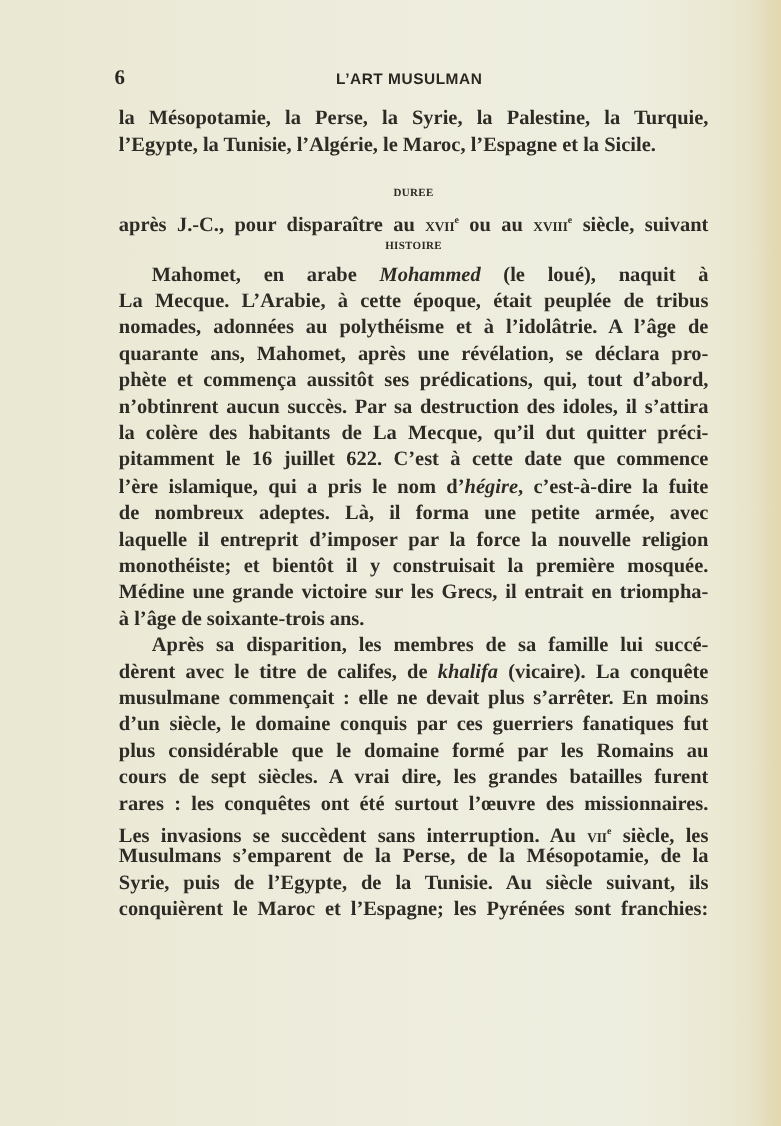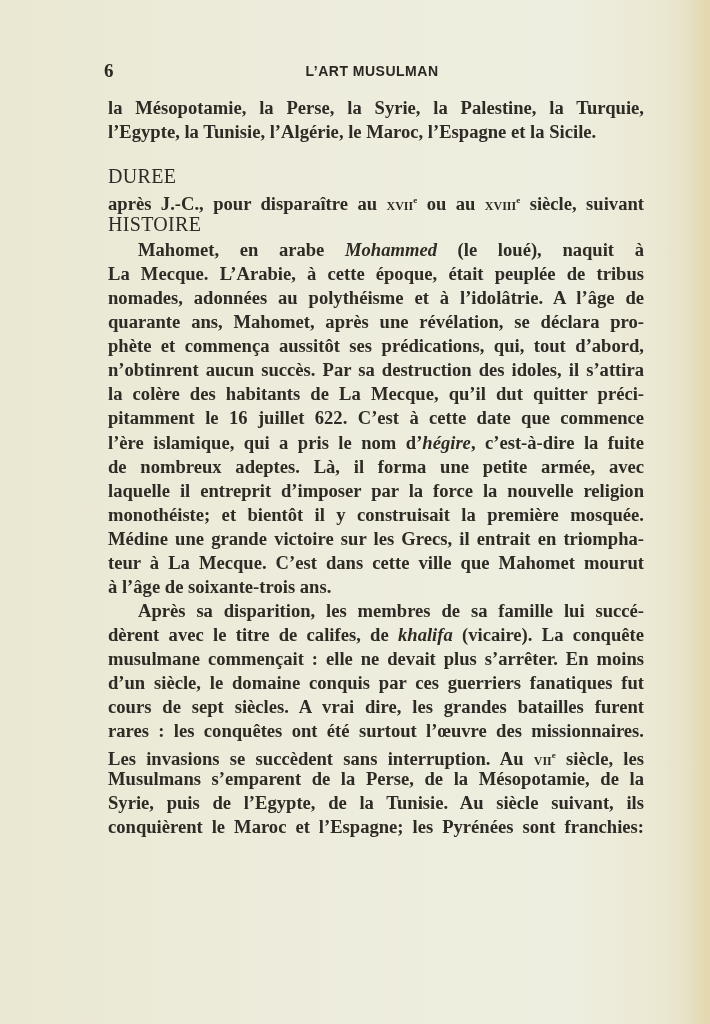--- a/index.html
+++ b/index.html
@@ -35,21 +35,21 @@
       font-family: "Liberation Serif", serif; font-size: 18.6px; line-height: 24.05px;
       font-weight: bold; color: #2e2a25;
     }
     .line {
       display: block; white-space: nowrap; text-align: justify; text-align-last: justify;
       height: 24.05px;
     }
     .line.last { text-align-last: left; }
     .line.indent { padding-left: 30px; }
     .heading {
-      display: block; text-align: left; font-size: 20px; font-weight: normal;
+      display: block; text-align: center; font-size: 10px; font-weight: bold;
       letter-spacing: 0.3px; height: 24px; line-height: 24px;
     }
     .gap-before { margin-top: 20px; }
     em { font-style: italic; }
     .sc { font-variant: small-caps; font-size: 0.9em; }
   </style>
 </head>
 <body>
 
 <div class="page">
@@ -74,27 +74,27 @@
     <span class="line">quarante ans, Mahomet, après une révélation, se déclara pro-</span>
     <span class="line">phète et commença aussitôt ses prédications, qui, tout d’abord,</span>
     <span class="line">n’obtinrent aucun succès. Par sa destruction des idoles, il s’attira</span>
     <span class="line">la colère des habitants de La Mecque, qu’il dut quitter préci-</span>
     <span class="line">pitamment le 16 juillet 622. C’est à cette date que commence</span>
     <span class="line"><span>l’ère islamique, qui a pris le nom d’</span><em>hégire</em><span>, c’est-à-dire la fuite</span></span>
     <span class="line">de nombreux adeptes. Là, il forma une petite armée, avec</span>
     <span class="line">laquelle il entreprit d’imposer par la force la nouvelle religion</span>
     <span class="line">monothéiste; et bientôt il y construisait la première mosquée.</span>
     <span class="line">Médine une grande victoire sur les Grecs, il entrait en triompha-</span>
-    <span class="line">teur à La Mecque. C’est dans cette ville que Mahomet mourut</span>
     <span class="line last">à l’âge de soixante-trois ans.</span>
 
     <span class="line indent">Après sa disparition, les membres de sa famille lui succé-</span>
     <span class="line"><span>dèrent avec le titre de califes, de </span><em>khalifa</em><span> (vicaire). La conquête</span></span>
     <span class="line">musulmane commençait : elle ne devait plus s’arrêter. En moins</span>
     <span class="line">d’un siècle, le domaine conquis par ces guerriers fanatiques fut</span>
+    <span class="line">plus considérable que le domaine formé par les Romains au</span>
     <span class="line">cours de sept siècles. A vrai dire, les grandes batailles furent</span>
     <span class="line">rares : les conquêtes ont été surtout l’œuvre des missionnaires.</span>
     <span class="line"><span>Les invasions se succèdent sans interruption. Au </span><span class="sc">vii</span><sup style="font-size:9px;">e</sup><span> siècle, les</span></span>
     <span class="line">Musulmans s’emparent de la Perse, de la Mésopotamie, de la</span>
     <span class="line">Syrie, puis de l’Egypte, de la Tunisie. Au siècle suivant, ils</span>
     <span class="line">conquièrent le Maroc et l’Espagne; les Pyrénées sont franchies:</span>
   </div>
 </div>
 
 </body></html>

